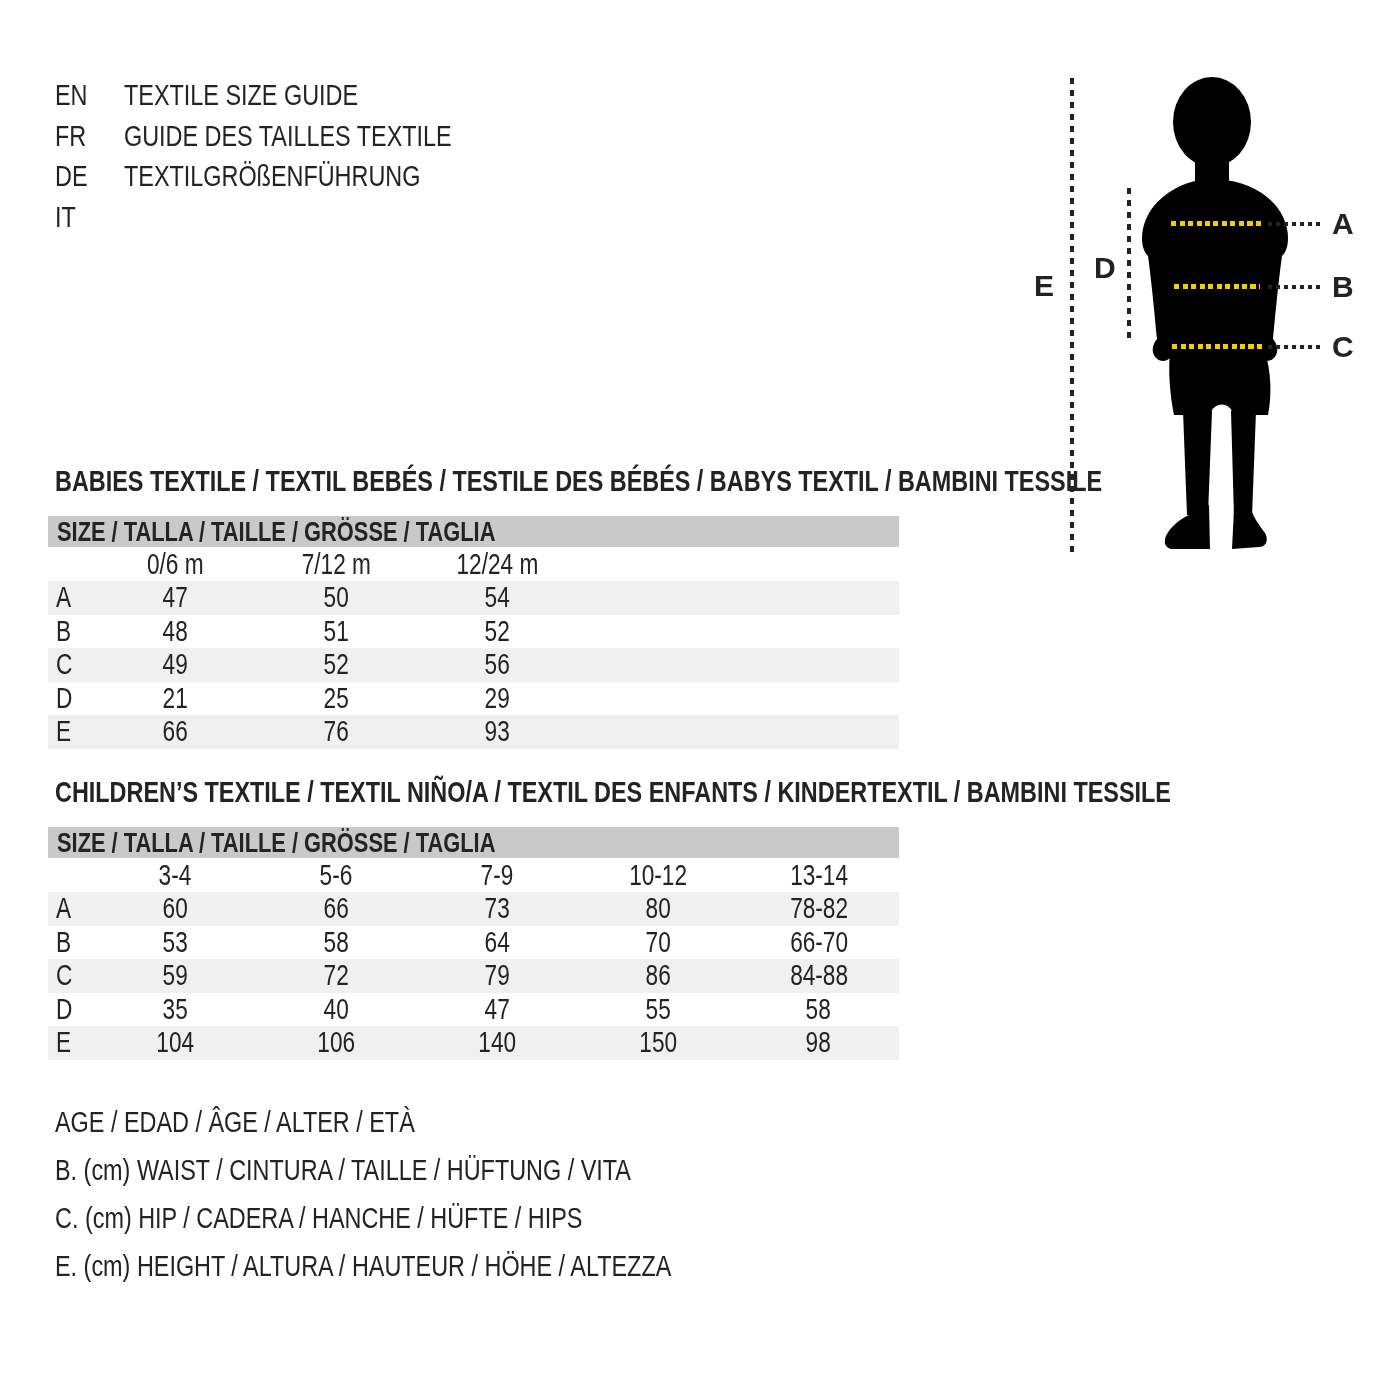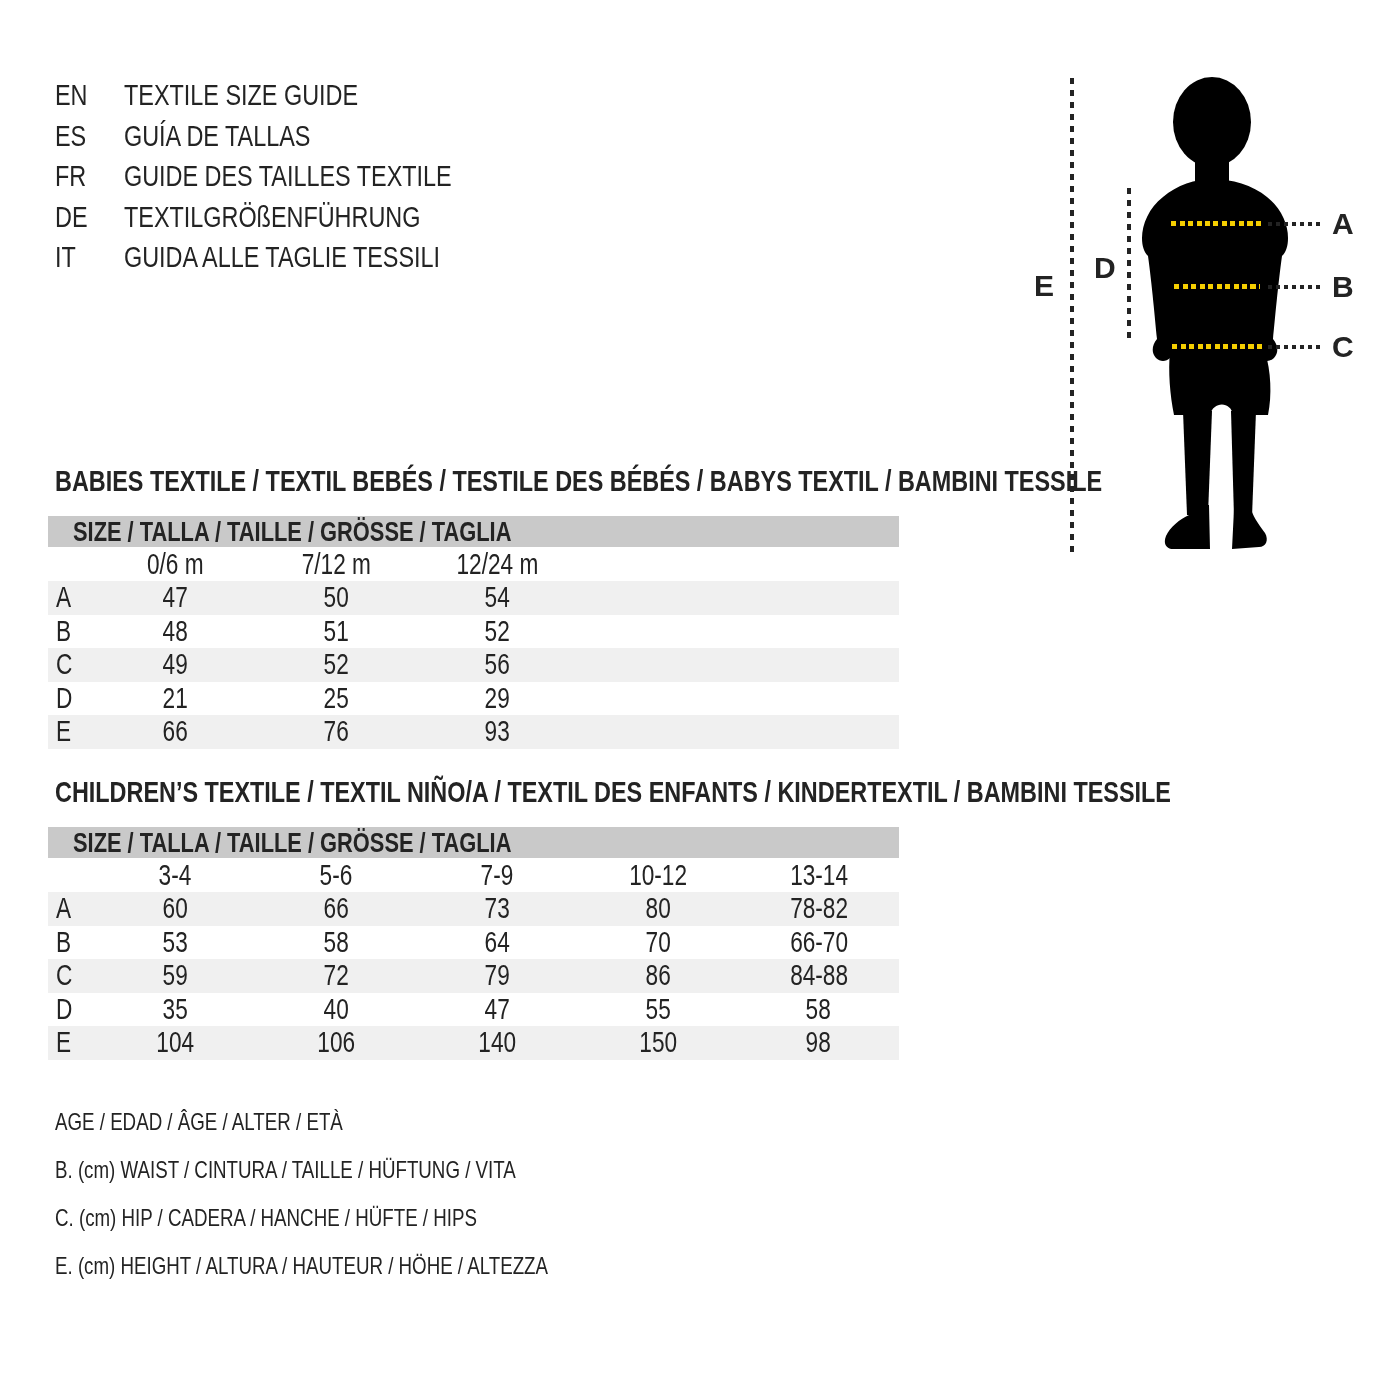--- a/index.html
+++ b/index.html
@@ -31,56 +31,51 @@
   .fig-letter{position:absolute;font-size:30px;font-weight:bold;line-height:30px;}
   .ydash{position:absolute;height:5px;background:repeating-linear-gradient(90deg,var(--yellow) 0 5px,transparent 5px 8.5px);}
   .kdash{position:absolute;height:4px;background:repeating-linear-gradient(90deg,var(--ink) 0 4px,transparent 4px 8px);}
   .silhouette{position:absolute;left:1135px;top:75px;}
 
   
   .sec-title{position:absolute;left:55px;font-size:30px;font-weight:bold;line-height:30px;}
 
   
   .table{position:absolute;left:48px;width:851px;}
-  .size-bar{height:31px;background:var(--bar);display:flex;align-items:center;padding-left:25px;font-size:28px;font-weight:bold;line-height:28px;}
+  .size-bar{height:31px;background:var(--bar);display:flex;align-items:center;padding-left:9px;font-size:28px;font-weight:bold;line-height:28px;}
   .trow{display:grid;grid-template-columns:47px repeat(5,1fr);height:33.5px;align-items:center;font-size:29px;line-height:29px;}
   .trow.colhdr{height:34px;}
   .trow.alt{background:var(--alt);}
   .cell{text-align:center;overflow:visible;}
   .lblcell{text-align:left;padding-left:8px;}
 
   
-  .legend{position:absolute;left:55px;top:1098px;font-size:24px;line-height:48px;}
+  .legend{position:absolute;left:55px;top:1098px;font-size:30px;line-height:48px;}
   .legend-line{display:block;height:48px;}
 </style>
 </head>
 <body>
 
 <div class="canvas">
 
   <div class="lang">
     <div class="lang-row">
       <div class="lang-code"><span class="cx">EN</span></div>
       <div><span class="cx">TEXTILE SIZE GUIDE</span></div>
     </div>
     <div class="lang-row">
-      <div class="lang-code"><span class="cx">ES</span></div>
-      <div><span class="cx">GUÍA DE TALLAS</span></div>
-    </div>
-    <div class="lang-row">
       <div class="lang-code"><span class="cx">FR</span></div>
       <div><span class="cx">GUIDE DES TAILLES TEXTILE</span></div>
     </div>
     <div class="lang-row">
       <div class="lang-code"><span class="cx">DE</span></div>
       <div><span class="cx">TEXTILGRÖßENFÜHRUNG</span></div>
     </div>
     <div class="lang-row">
       <div class="lang-code"><span class="cx">IT</span></div>
-      <div><span class="cx">GUIDA ALLE TAGLIE TESSILI</span></div>
     </div>
   </div>
 
   <div>
     <div class="vline" id="line-e"></div>
     <div class="vline" id="line-d"></div>
 
     <svg class="silhouette" width="172" height="482" viewBox="0 0 172 482">
       <g fill="var(--sil)">
         <ellipse cx="77" cy="47" rx="39" ry="45"></ellipse>

